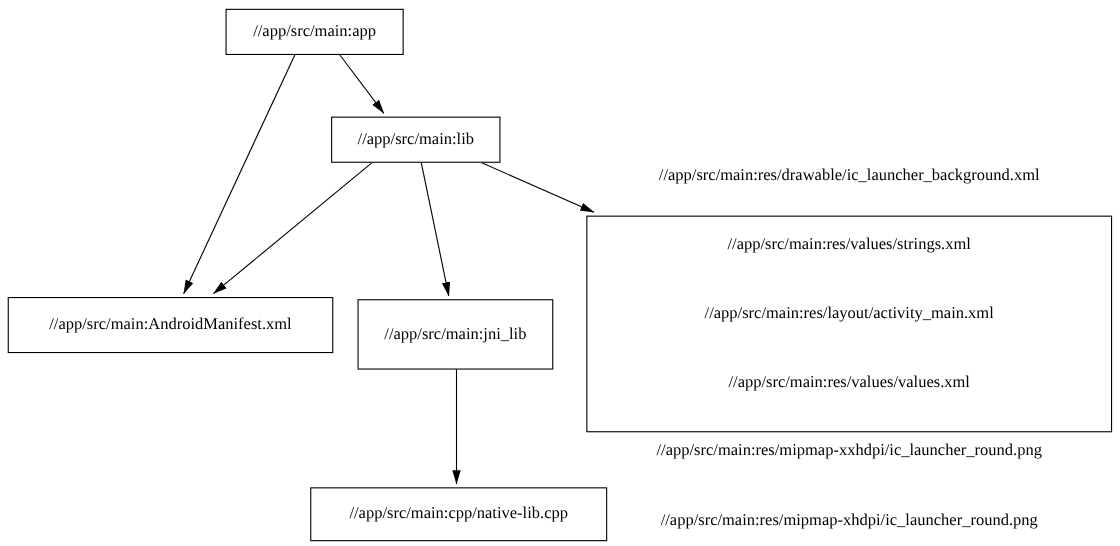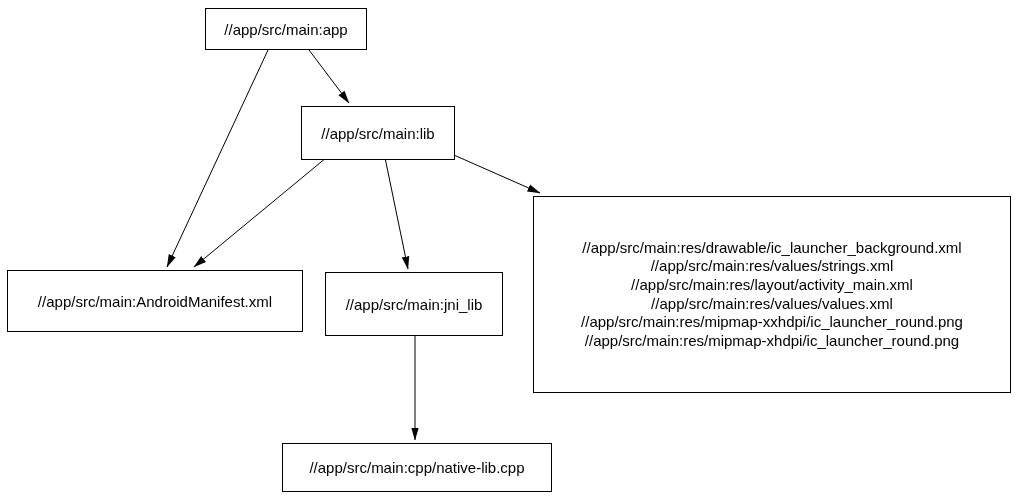--- a/index.html
+++ b/index.html
@@ -5,21 +5,21 @@
   html, body {
     margin: 0;
     padding: 0;
     background: #ffffff;
   }
   .canvas {
     position: relative;
     width: 1018px;
     height: 496px;
     background: #ffffff;
-    font-family: Liberation Sans, sans-serif;
+    font-family: Liberation Serif, serif;
     color: #000000;
     overflow: hidden;
   }
   .edges {
     position: absolute;
     left: 0;
     top: 0;
     width: 1018px;
     height: 496px;
   }
@@ -35,20 +35,21 @@
     font-size: 15px;
     line-height: 19px;
     white-space: nowrap;
   }
   .node.multiline {
     flex-direction: column;
     justify-content: center;
   }
   .node.multiline > div {
     line-height: 18.6px;
+    margin-top: 44px;
   }
 </style>
 </head>
 <body>
 
 <div class="canvas">
 
   <svg class="edges" width="1018" height="496" viewBox="0 0 1018 496" xmlns="http://www.w3.org/2000/svg">
     <defs>
       <marker id="arrowhead" markerUnits="userSpaceOnUse" markerWidth="14" markerHeight="12" refX="12.5" refY="5" orient="auto">
@@ -60,25 +61,25 @@
     <line x1="338" y1="148" x2="194" y2="267" stroke="#000000" stroke-width="1" marker-end="url(#arrowhead)"></line>
     <line x1="383" y1="148" x2="408" y2="269" stroke="#000000" stroke-width="1" marker-end="url(#arrowhead)"></line>
     <line x1="438" y1="148" x2="540" y2="193" stroke="#000000" stroke-width="1" marker-end="url(#arrowhead)"></line>
     <line x1="415" y1="320" x2="415" y2="440" stroke="#000000" stroke-width="1" marker-end="url(#arrowhead)"></line>
   </svg>
 
   <div class="node" style="left:205px; top:8px; width:162px; height:42px;">
     <span>//app/src/main:app</span>
   </div>
 
-  <div class="node" style="left:301px; top:106px; width:154px; height:54px;">
+  <div class="node" style="left:301px; top:106px; width:154px; height:42px;">
     <span>//app/src/main:lib</span>
   </div>
 
-  <div class="node" style="left:7px; top:270px; width:296px; height:62px;">
+  <div class="node" style="left:7px; top:270px; width:296px; height:51px;">
     <span>//app/src/main:AndroidManifest.xml</span>
   </div>
 
   <div class="node" style="left:325px; top:272px; width:178px; height:64px;">
     <span>//app/src/main:jni_lib</span>
   </div>
 
   <div class="node multiline" style="left:533px; top:196px; width:478px; height:197px;">
     <div>//app/src/main:res/drawable/ic_launcher_background.xml</div>
     <div>//app/src/main:res/values/strings.xml</div>

